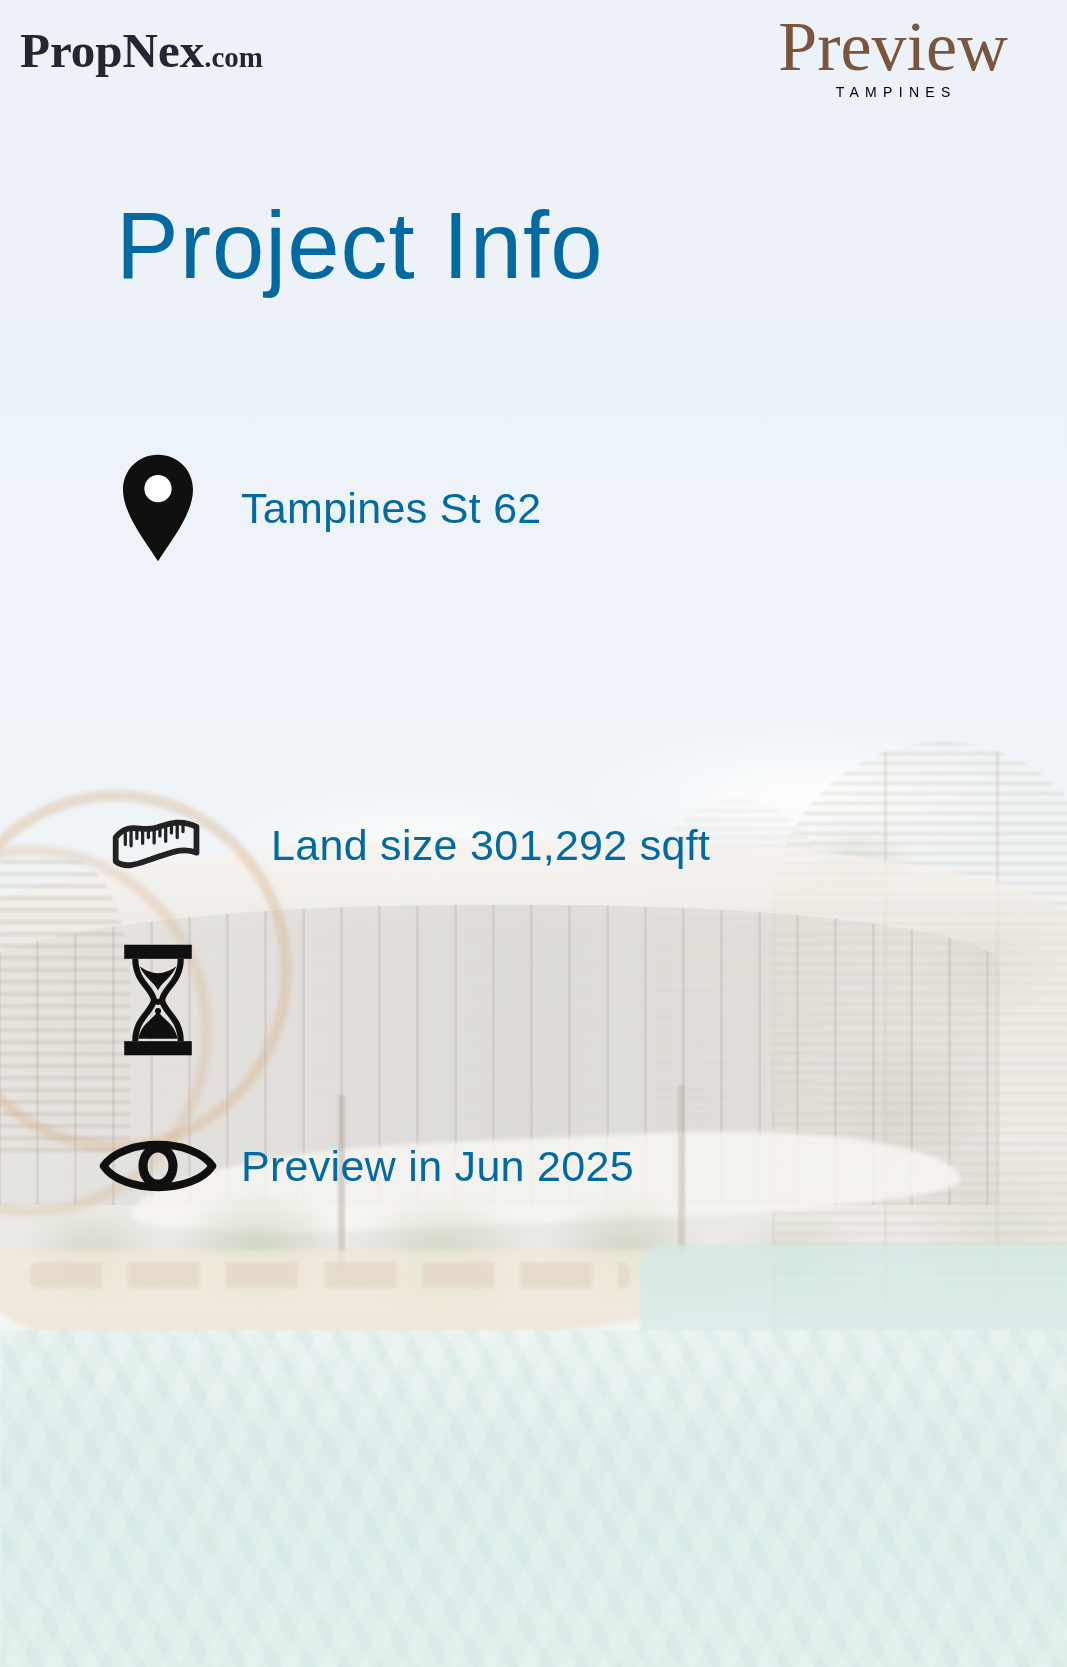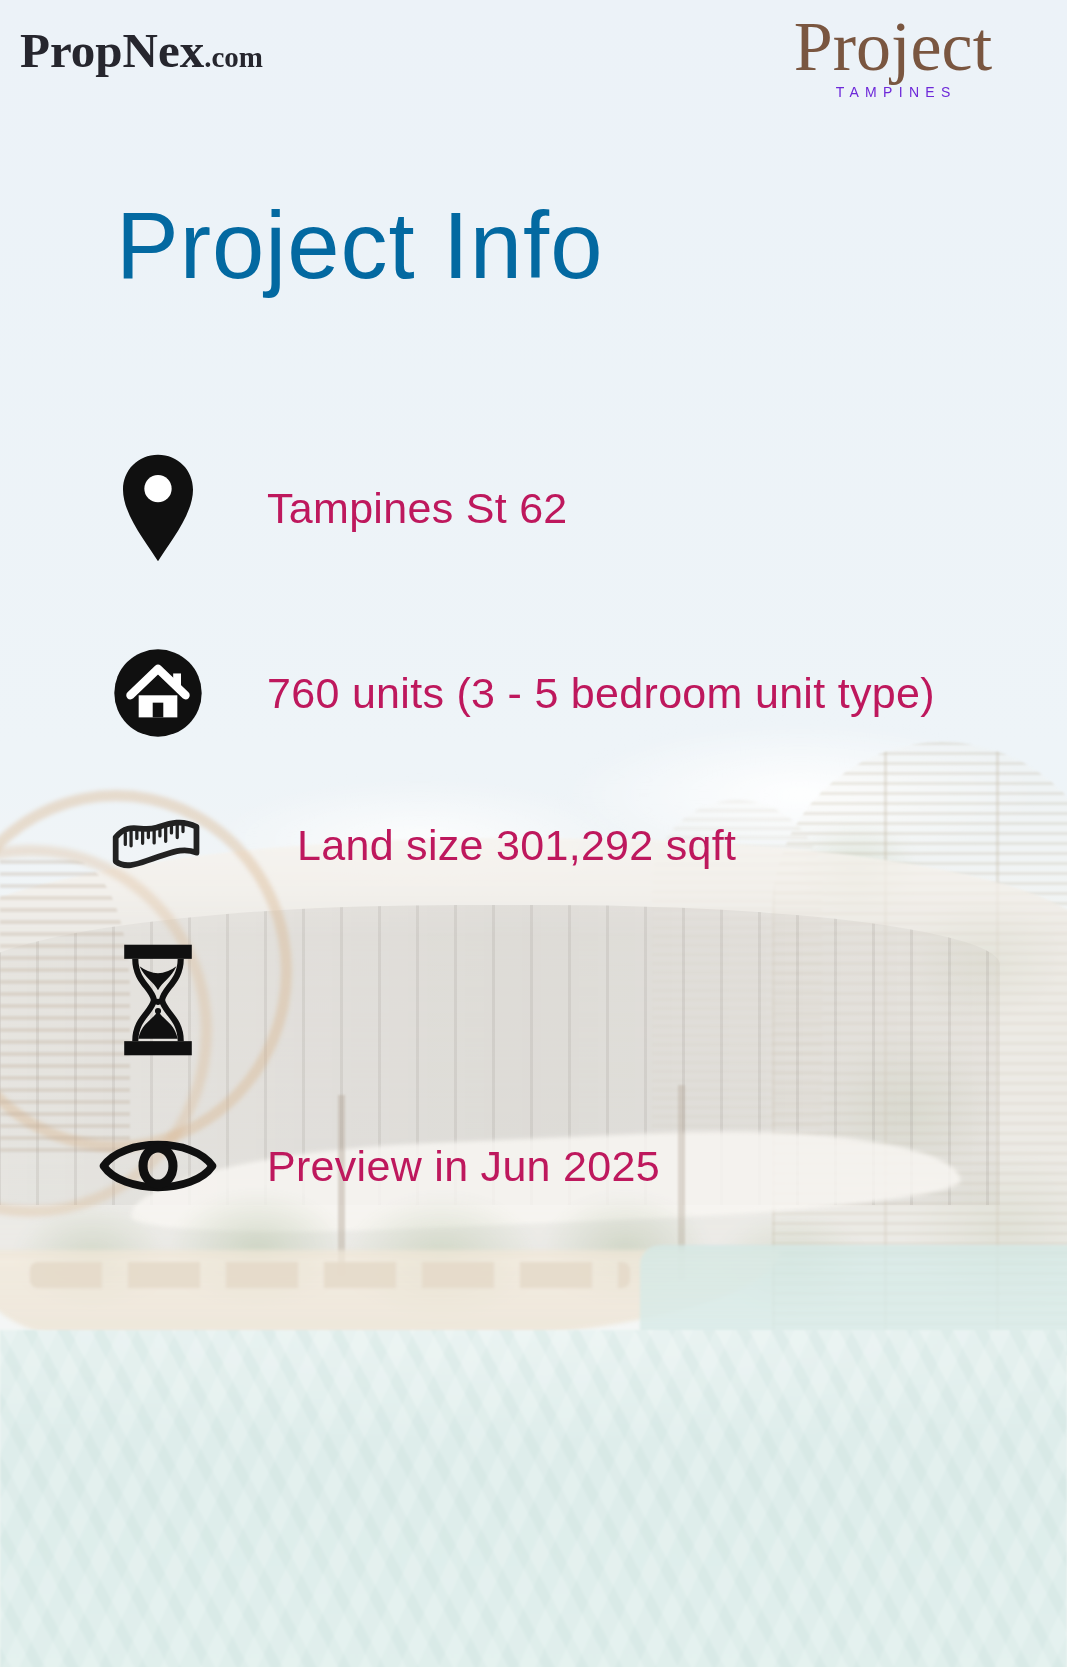--- a/index.html
+++ b/index.html
@@ -74,27 +74,27 @@
 
   
   .content{position:absolute;inset:0;z-index:2;color:#141414;padding-left:20px;}
 
   .propnex{position:absolute;left:20px;top:22px;font-family:"Liberation Serif",serif;color:#26262e;white-space:nowrap;}
   .propnex .word{font-size:49px;font-weight:600;letter-spacing:0;}
   .propnex .tld{font-size:29px;font-weight:600;}
 
   .aurelle{position:absolute;right:24px;top:10px;width:300px;text-align:center;color:#7a5640;}
   .aurelle .word{font-family:"Liberation Serif",serif;font-size:70px;line-height:1.05;font-weight:400;}
-  .aurelle .sub{margin-top:0px;font-size:14px;letter-spacing:.45em;color:#6d28d9;padding-left:.45em;}
+  .aurelle .sub{margin-top:0px;font-size:14px;letter-spacing:.45em;color:#000000;padding-left:.45em;}
 
   .title{position:absolute;left:116px;top:192px;font-size:94px;font-weight:300;letter-spacing:1px;color:#0369a1;}
 
   .info-row{position:absolute;left:97px;right:30px;display:flex;align-items:center;transform:translateY(-50%);}
   .icon-box{width:122px;display:flex;justify-content:center;align-items:center;flex:0 0 122px;}
-  .info-label{margin-left:48px;font-size:43px;letter-spacing:.3px;color:#be185d;white-space:nowrap;}
+  .info-label{margin-left:22px;font-size:43px;letter-spacing:.3px;color:#0369a1;white-space:nowrap;}
   .r1{top:508px;} .r2{top:693px;} .r3{top:845px;gap:30px;} .r4{top:1000px;} .r5{top:1166px;}
   svg{display:block;}
 </style>
 </head>
 <body>
 
 <div class="page">
 
   <div class="bg">
     <div class="sky"></div>
@@ -119,48 +119,36 @@
     <div class="wash"></div>
   </div>
 
   <div class="content">
 
     <div class="propnex">
       <span class="word">PropNex</span><span class="tld">.com</span>
     </div>
 
     <div class="aurelle">
-      <div class="word">Project</div>
+      <div class="word">Preview</div>
       <div class="sub">TAMPINES</div>
     </div>
 
     <div class="title">Project Info</div>
 
     <div class="info-row r1">
       <div class="icon-box">
         <svg width="80" height="116" viewBox="0 0 24 34">
           <path fill="#101010" d="M12 1C6 1 1.5 5.6 1.5 11.5 1.5 19.2 9.2 28.3 12 33c2.8-4.7 10.5-13.8 10.5-21.5C22.5 5.6 18 1 12 1z"></path>
           <circle cx="12" cy="11.2" r="4.1" fill="#fff"></circle>
         </svg>
       </div>
       <span class="info-label">Tampines St 62</span>
     </div>
 
-    <div class="info-row r2">
-      <div class="icon-box">
-        <svg width="92" height="92" viewBox="0 0 40 40">
-          <circle cx="20" cy="20" r="19" fill="#101010"></circle>
-          <rect x="26.6" y="11.5" width="3.4" height="6" fill="#fff"></rect>
-          <path d="M8 21 20 9.5 32 21" fill="none" stroke="#fff" stroke-width="3.6" stroke-linecap="round" stroke-linejoin="round"></path>
-          <rect x="11.6" y="21" width="16.8" height="9.6" fill="#fff"></rect>
-          <rect x="17.7" y="24.2" width="4.6" height="6.4" fill="#101010"></rect>
-        </svg>
-      </div>
-      <span class="info-label">760 units (3 - 5 bedroom unit type)</span>
-    </div>
 
     <div class="info-row r3">
       <div class="icon-box">
         <svg width="100" height="72" viewBox="0 0 52 36">
           <path d="M4 14 C 11 5.5, 17 11.5, 25 9 C 32 6.8, 38 4.5, 46 8.5 L 46 22 C 39 19, 33 22, 25 24.5 C 17 27, 10 31, 4 26.5 Z" fill="none" stroke="#222" stroke-width="3" stroke-linejoin="round" stroke-linecap="round"></path>
           <path d="M9 11.7v6 M12 10.4v8 M15 9.6v5 M18 9.1v8 M21 9.1v5 M24 8.9v8 M27 8.3v5 M30 7.5v8.6 M33 6.7v5 M36 6.1v8 M39 6v5" fill="none" stroke="#222" stroke-width="1.7" stroke-linecap="round"></path>
         </svg>
       </div>
       <span class="info-label">Land size 301,292 sqft</span>
     </div>

